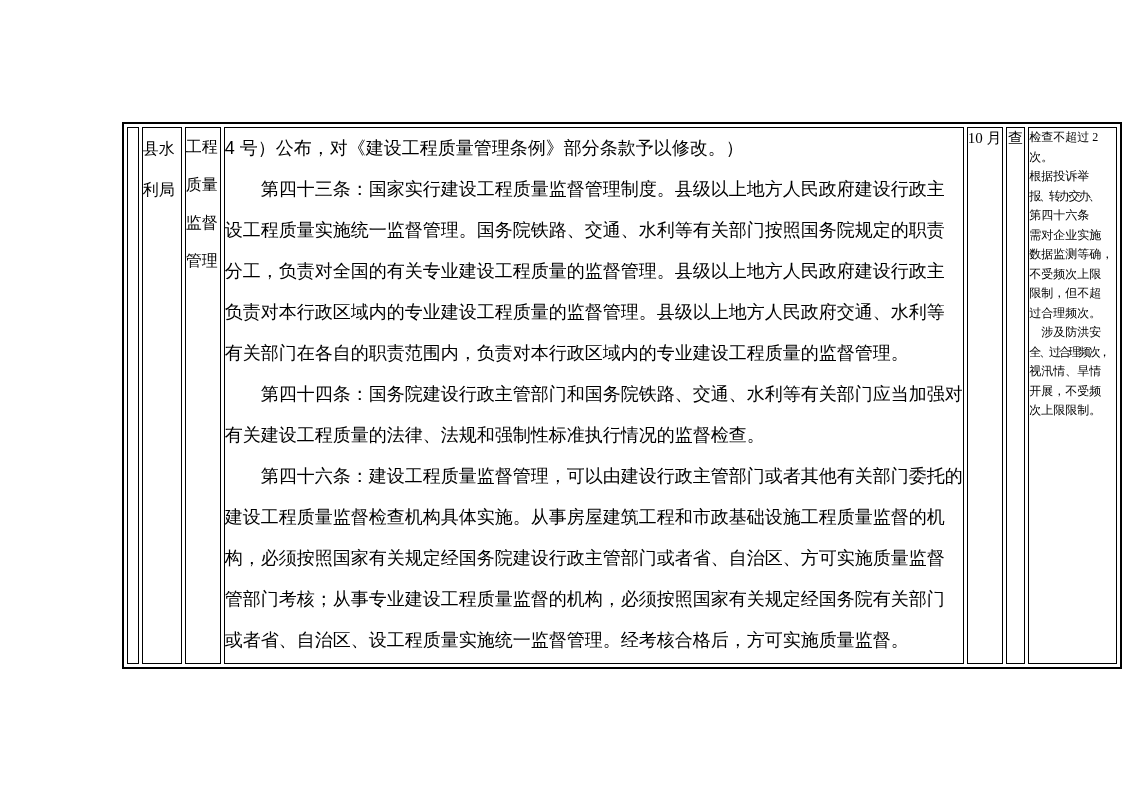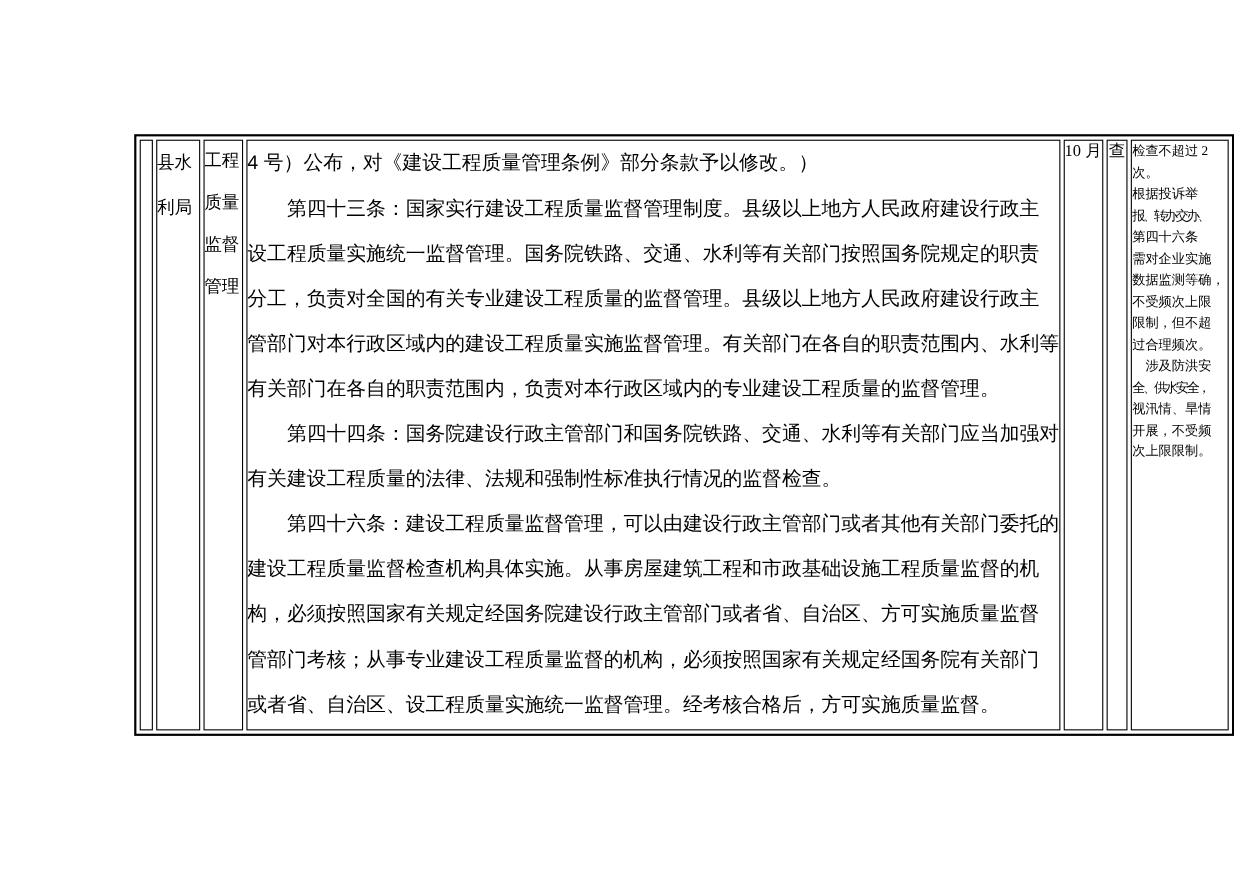--- a/index.html
+++ b/index.html
@@ -98,21 +98,21 @@
       <div class="line">质量</div>
       <div class="line">监督</div>
       <div class="line">管理</div>
     </td>
 
     <td class="c-main">
       <div class="line">4 号）公布，对《建设工程质量管理条例》部分条款予以修改。）</div>
       <div class="line indent2">第四十三条：国家实行建设工程质量监督管理制度。县级以上地方人民政府建设行政主</div>
       <div class="line">设工程质量实施统一监督管理。国务院铁路、交通、水利等有关部门按照国务院规定的职责</div>
       <div class="line">分工，负责对全国的有关专业建设工程质量的监督管理。县级以上地方人民政府建设行政主</div>
-      <div class="line">管部门对本行政区域内的建设工程质量实施监督管理。有关部门在各自的职责范围内、水利等</div>
+      <div class="line">负责对本行政区域内的专业建设工程质量的监督管理。县级以上地方人民政府交通、水利等</div>
       <div class="line">有关部门在各自的职责范围内，负责对本行政区域内的专业建设工程质量的监督管理。</div>
       <div class="line indent2">第四十四条：国务院建设行政主管部门和国务院铁路、交通、水利等有关部门应当加强对</div>
       <div class="line">有关建设工程质量的法律、法规和强制性标准执行情况的监督检查。</div>
       <div class="line indent2">第四十六条：建设工程质量监督管理，可以由建设行政主管部门或者其他有关部门委托的</div>
       <div class="line">建设工程质量监督检查机构具体实施。从事房屋建筑工程和市政基础设施工程质量监督的机</div>
       <div class="line">构，必须按照国家有关规定经国务院建设行政主管部门或者省、自治区、方可实施质量监督</div>
       <div class="line">管部门考核；从事专业建设工程质量监督的机构，必须按照国家有关规定经国务院有关部门</div>
       <div class="line">或者省、自治区、设工程质量实施统一监督管理。经考核合格后，方可实施质量监督。</div>
     </td>
 
@@ -129,20 +129,20 @@
       <div class="line">次。</div>
       <div class="line">根据投诉举</div>
       <div class="line tight">报、转办交办、</div>
       <div class="line">第四十六条</div>
       <div class="line">需对企业实施</div>
       <div class="line">数据监测等确，</div>
       <div class="line">不受频次上限</div>
       <div class="line">限制，但不超</div>
       <div class="line">过合理频次。</div>
       <div class="line indent1">涉及防洪安</div>
-      <div class="line tight">全、供水安全，</div>
+      <div class="line tight">全、过合理频次，</div>
       <div class="line">视汛情、旱情</div>
       <div class="line">开展，不受频</div>
       <div class="line">次上限限制。</div>
     </td>
   </tr>
 </tbody>
   </table>
 
 </body></html>

